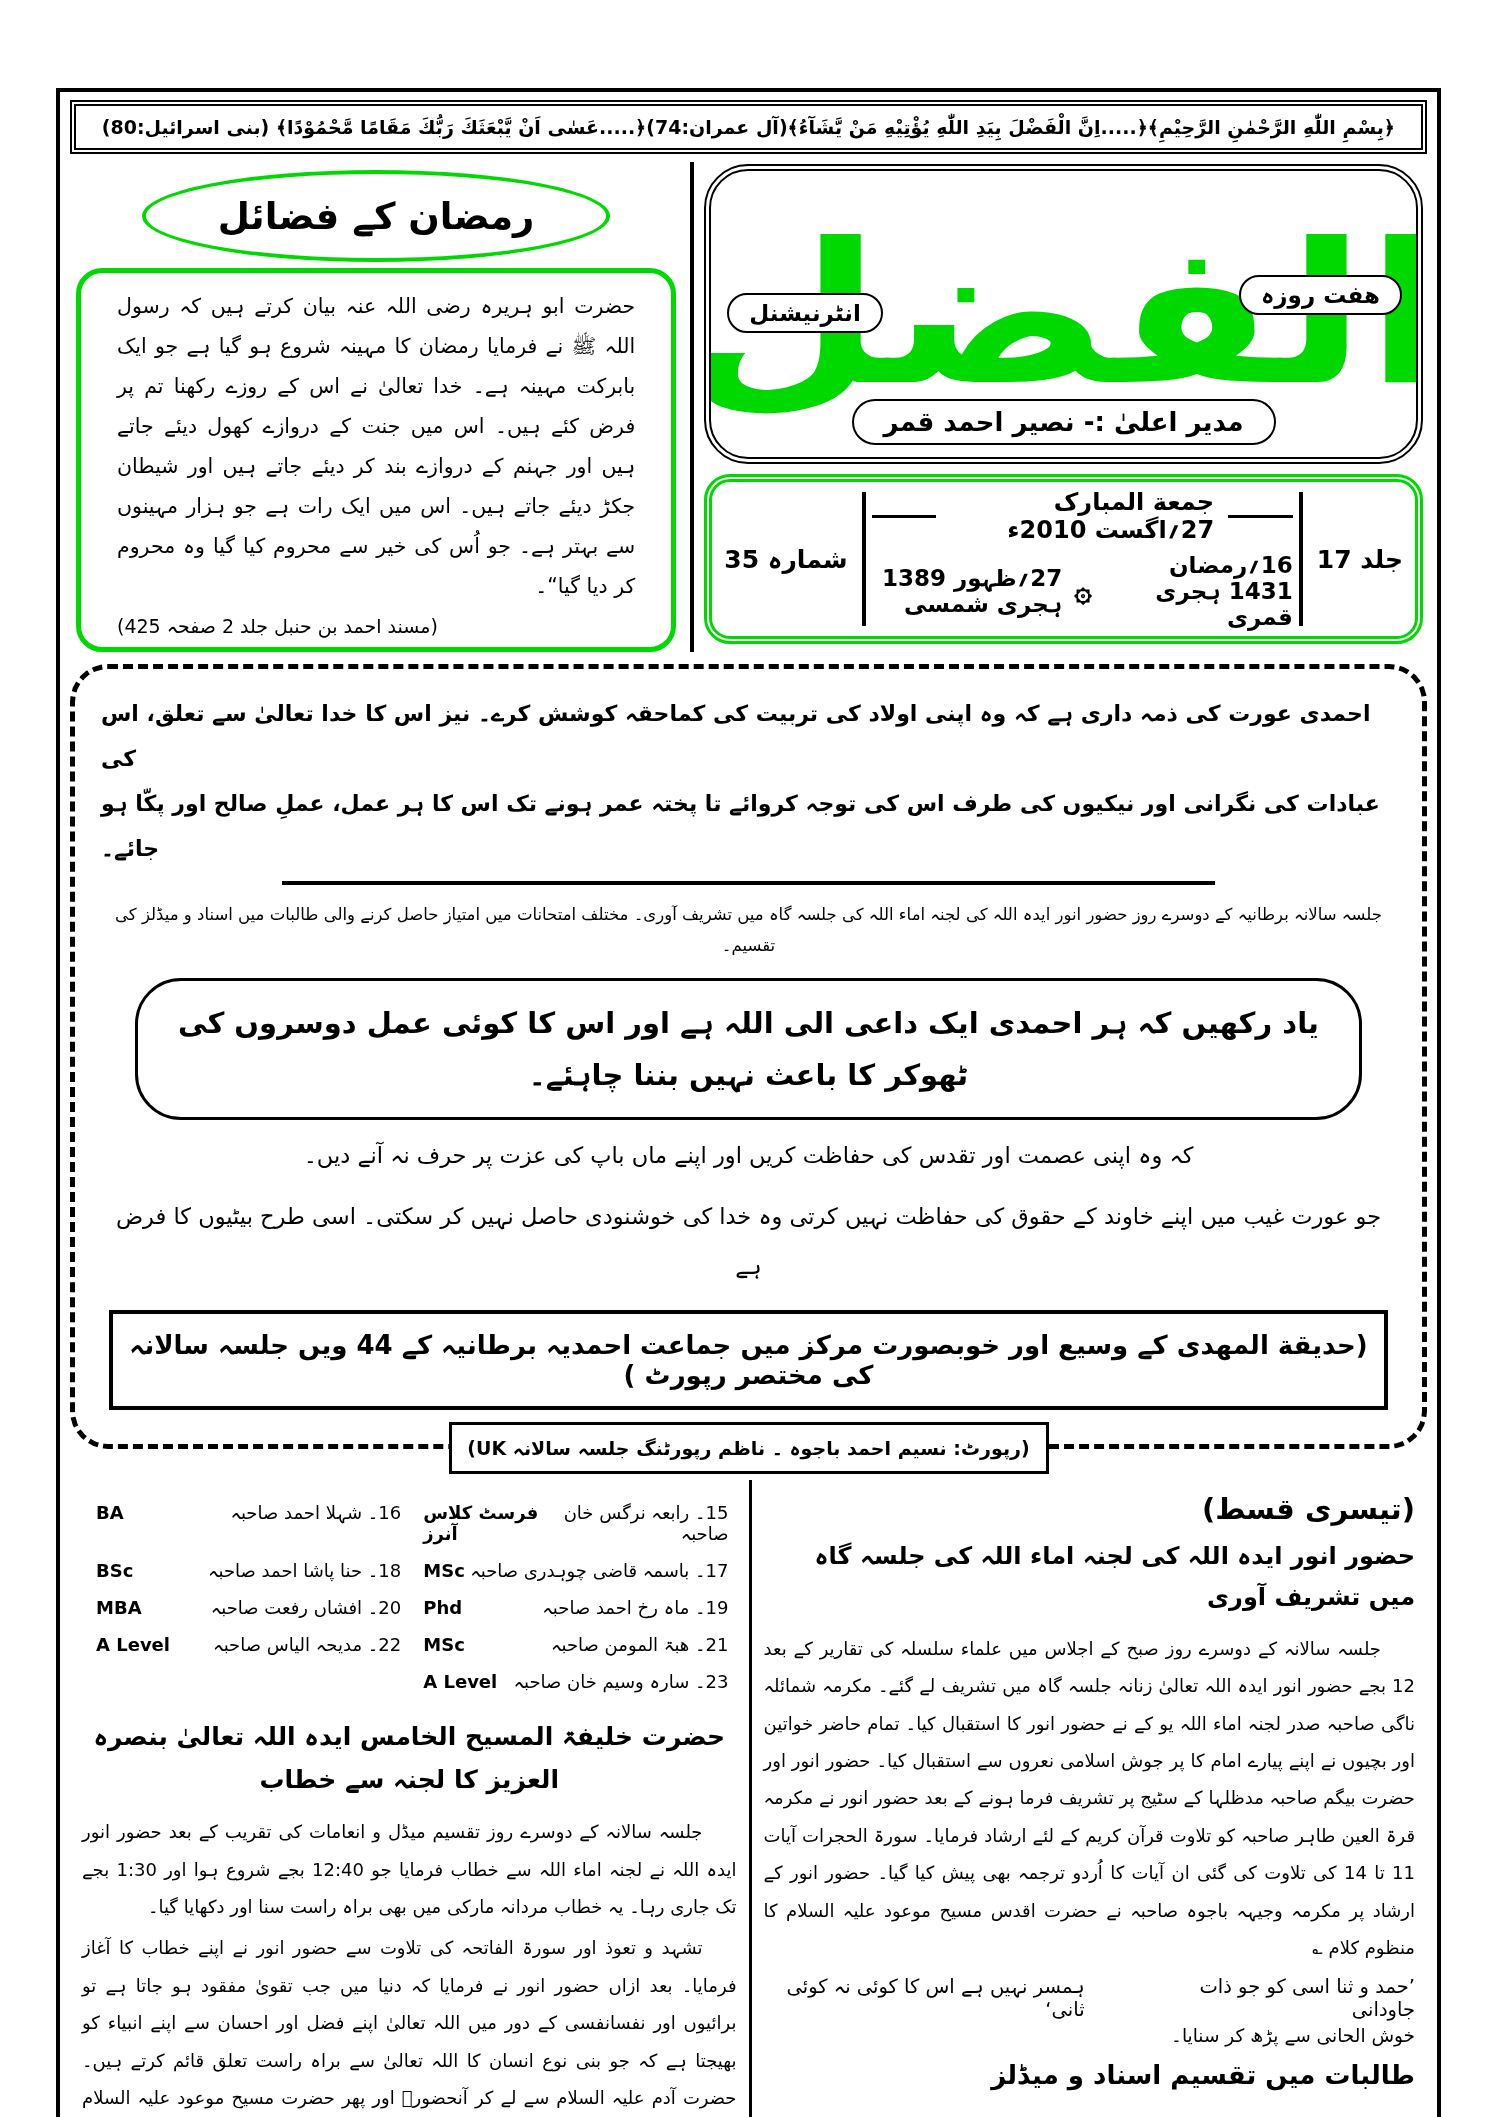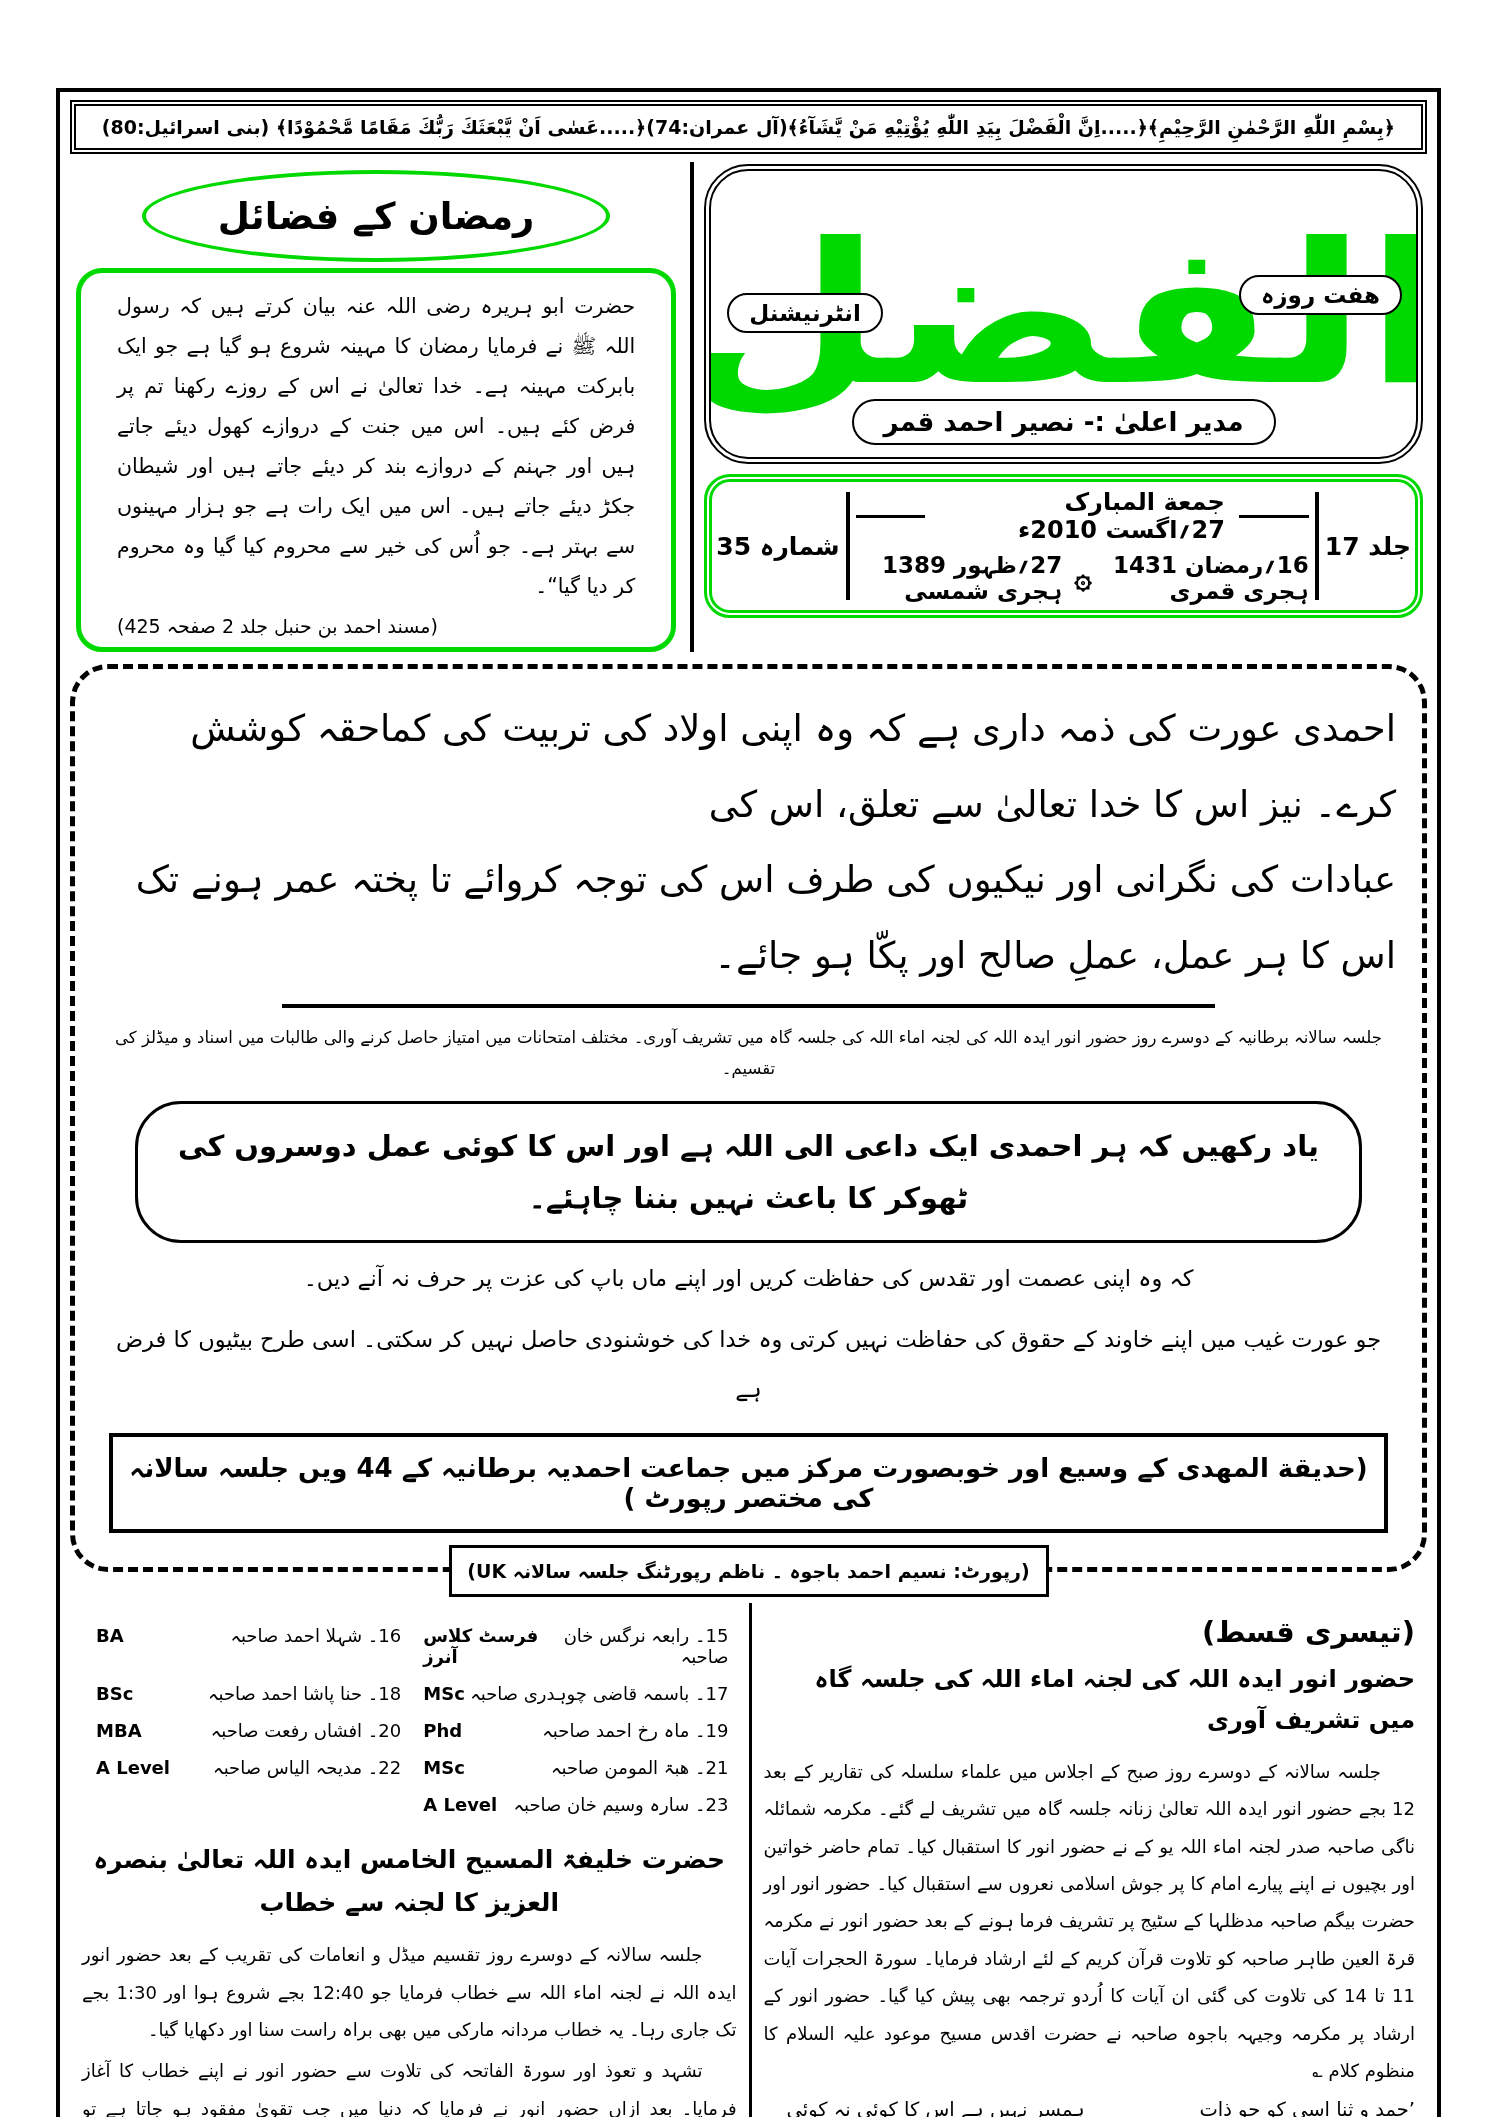--- a/index.html
+++ b/index.html
@@ -18,37 +18,37 @@
 
   .mast-box { border: 7px double #000; border-radius: 44px; position: relative; height: 300px; overflow: hidden; }
   .paper-title { position: absolute; inset: 0; display: flex; align-items: center; justify-content: center; }
   .paper-title b { font-size: 195px; line-height: 1; color: #00d900; transform: scaleX(1.18); font-weight: bold; }
   .pill { position: absolute; border: 2px solid #000; border-radius: 26px; background: #fff; padding: 5px 20px; font-size: 23px; font-weight: bold; white-space: nowrap; }
   .pill-weekly { top: 104px; right: 14px; }
   .pill-intl { top: 122px; left: 16px; }
   .pill-editor { bottom: 12px; left: 50%; transform: translateX(-50%); font-size: 26px; padding: 6px 30px; }
 
   .date-bar { border: 8px double #00d900; border-radius: 26px; margin-top: 10px; display: flex; direction: rtl; align-items: stretch; min-height: 116px; }
-  .db-side { display: flex; align-items: center; justify-content: center; font-size: 25px; font-weight: bold; padding: 4px 4px; white-space: nowrap; }
+  .db-side { display: flex; align-items: center; justify-content: center; font-size: 25px; font-weight: bold; padding: 4px 12px; white-space: nowrap; }
   .db-sep { width: 4px; background: #000; margin: 10px 2px; }
   .db-center { flex: 1; display: flex; flex-direction: column; justify-content: center; gap: 8px; padding: 6px 4px; }
   .db-line1 { display: flex; align-items: center; justify-content: center; gap: 14px; font-size: 24px; font-weight: bold; }
   .dash { width: 92px; height: 3px; background: #000; }
   .db-line2 { display: flex; align-items: center; justify-content: center; gap: 12px; font-size: 23px; font-weight: bold; }
   .orn { font-size: 30px; line-height: 1; }
 
   
   .rmd-ellipse { width: 78%; min-height: 92px; margin: 2px auto 6px; border: 4px solid #00d900; border-radius: 50%; display: flex; align-items: center; justify-content: center; font-size: 37px; font-weight: bold; }
   .rmd-box { border: 5px solid #00d900; border-radius: 26px; padding: 14px 36px 10px; }
   .rmd-body { font-size: 20.5px; line-height: 1.95; text-align: justify; font-weight: 500; }
   .rmd-cite { text-align: left; font-size: 19px; margin-top: 8px; }
 
   
   .dash-section { border: 5px dashed #000; border-radius: 38px; margin-top: 12px; padding: 22px 26px 34px; }
-  .headline { text-align: right; font-size: 37px; font-weight: normal; line-height: 2.05; }
+  .headline { text-align: left; font-size: 22px; font-weight: bold; line-height: 2.05; }
   .hl-divider { width: 72%; height: 4px; background: #000; margin: 10px auto 14px; }
   .subtitle { text-align: center; font-size: 16.5px; line-height: 1.9; }
   .reminder-box { border: 3px solid #000; border-radius: 46px; margin: 16px 34px 6px; padding: 16px 26px; text-align: center; font-size: 29px; font-weight: bold; line-height: 1.8; }
   .duty { text-align: center; font-size: 22.5px; line-height: 2.25; margin-top: 10px; }
   .report-box { border: 4px solid #000; margin: 18px 8px 0; padding: 16px 14px; text-align: center; font-size: 26px; font-weight: bold; }
   .byline-box { width: 600px; margin: -27px auto 6px; position: relative; background: #fff; border: 3px solid #000; padding: 12px 10px; text-align: center; font-size: 19px; font-weight: bold; z-index: 2; }
 
   
   .body-row { display: flex; direction: rtl; margin-top: 4px; }
   .col { width: 50%; padding: 8px 12px 4px; }

